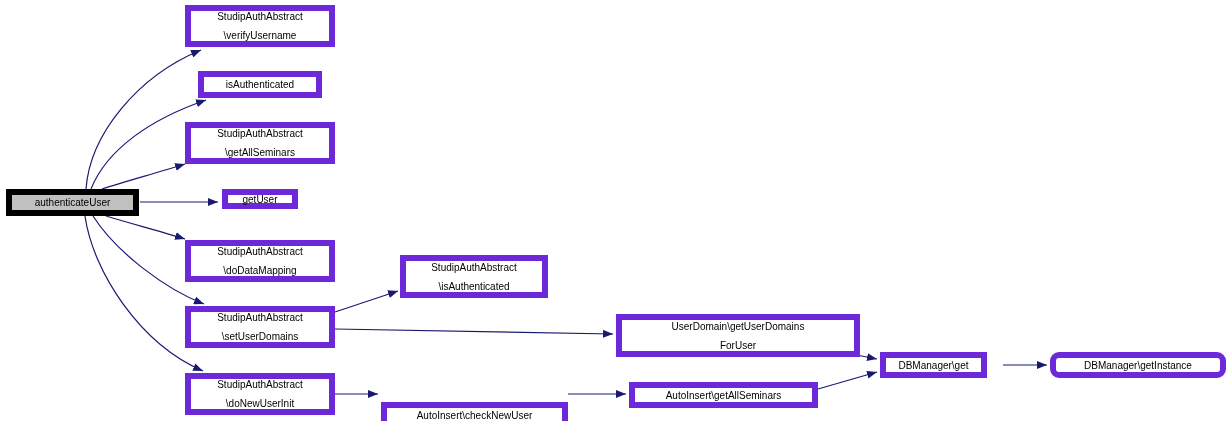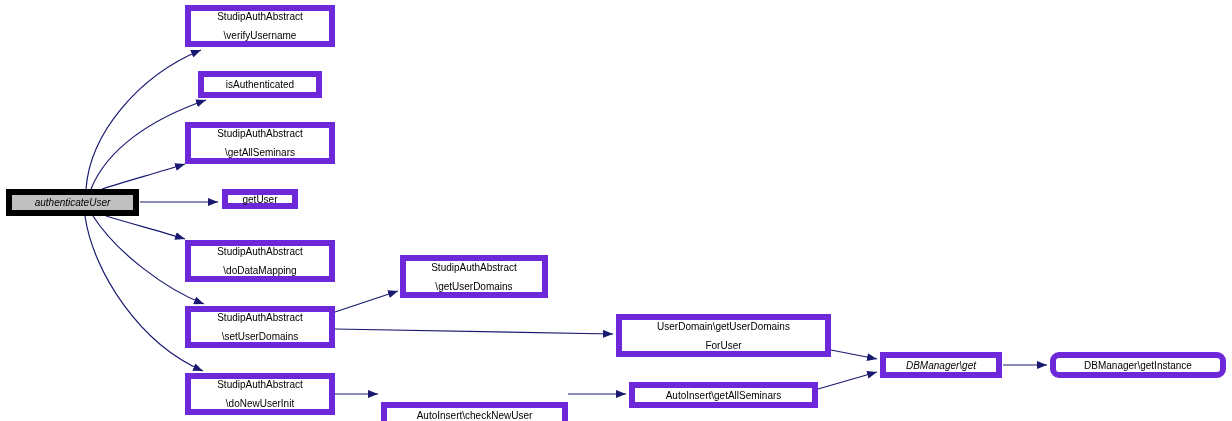--- a/index.html
+++ b/index.html
@@ -58,21 +58,21 @@
     <path class="edge" d="M 85,216 C 93,272 140,344 203,371" fill="none" marker-end="url(#arrow)" stroke="#191970" stroke-width="1.2"></path>
     <path class="edge" d="M 335,312 L 398,291" fill="none" marker-end="url(#arrow)" stroke="#191970" stroke-width="1.2"></path>
     <path class="edge" d="M 335,329 L 613,334" fill="none" marker-end="url(#arrow)" stroke="#191970" stroke-width="1.2"></path>
     <path class="edge" d="M 831,350 L 877,359" fill="none" marker-end="url(#arrow)" stroke="#191970" stroke-width="1.2"></path>
     <path class="edge" d="M 335,394 L 378,394" fill="none" marker-end="url(#arrow)" stroke="#191970" stroke-width="1.2"></path>
     <path class="edge" d="M 568,394 L 626,394" fill="none" marker-end="url(#arrow)" stroke="#191970" stroke-width="1.2"></path>
     <path class="edge" d="M 818,389 L 877,372" fill="none" marker-end="url(#arrow)" stroke="#191970" stroke-width="1.2"></path>
     <path class="edge" d="M 1003,365 L 1047,365" fill="none" marker-end="url(#arrow)" stroke="#191970" stroke-width="1.2"></path>
   </svg>
 
-  <div class="node highlight" style="left:6px; top:189px; width:133px; height:27px;font-style:italic;">
+  <div class="node highlight" style="left:6px; top:189px; width:133px; height:27px;">
     <span>authenticateUser</span>
   </div>
 
   <div class="node" style="left:185px; top:5px; width:150px; height:42px;">
     <span>StudipAuthAbstract</span>
     <span>\verifyUsername</span>
   </div>
 
   <div class="node" style="left:198px; top:71px; width:124px; height:27px;">
     <span>isAuthenticated</span>
@@ -97,37 +97,37 @@
     <span>\setUserDomains</span>
   </div>
 
   <div class="node" style="left:185px; top:373px; width:150px; height:42px;">
     <span>StudipAuthAbstract</span>
     <span>\doNewUserInit</span>
   </div>
 
   <div class="node" style="left:400px; top:255px; width:148px; height:43px;">
     <span>StudipAuthAbstract</span>
-    <span>\getUserDomains</span>
+    <span>\isAuthenticated</span>
   </div>
 
-  <div class="node" style="left:616px; top:314px; width:215px; height:43px;">
+  <div class="node" style="left:616px; top:314px; width:244px; height:43px;">
     <span>UserDomain\getUserDomains</span>
     <span>ForUser</span>
   </div>
 
   <div class="node" style="left:381px; top:402px; width:187px; height:26px;">
     <span>AutoInsert\checkNewUser</span>
   </div>
 
   <div class="node" style="left:629px; top:382px; width:189px; height:26px;align-items:center;">
     <span>AutoInsert\getAllSeminars</span>
   </div>
 
-  <div class="node" style="left:880px; top:352px; width:122px; height:26px;font-style:italic;">
+  <div class="node" style="left:880px; top:352px; width:107px; height:26px;">
     <span>DBManager\get</span>
   </div>
 
   <div class="node" style="left:1050px; top:352px; width:176px; height:26px;border-radius:9px;">
     <span>DBManager\getInstance</span>
   </div>
 
 </div>
 
 </body></html>

